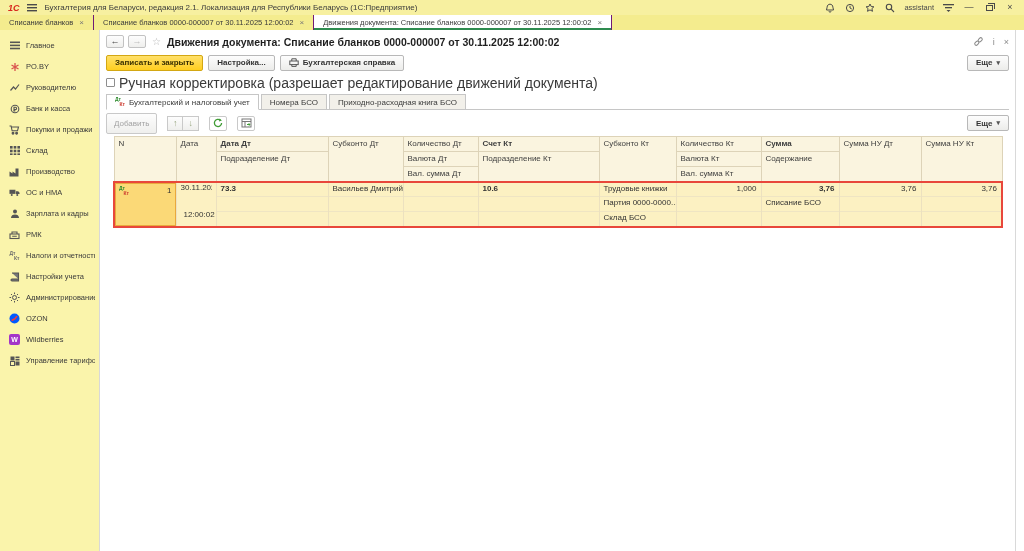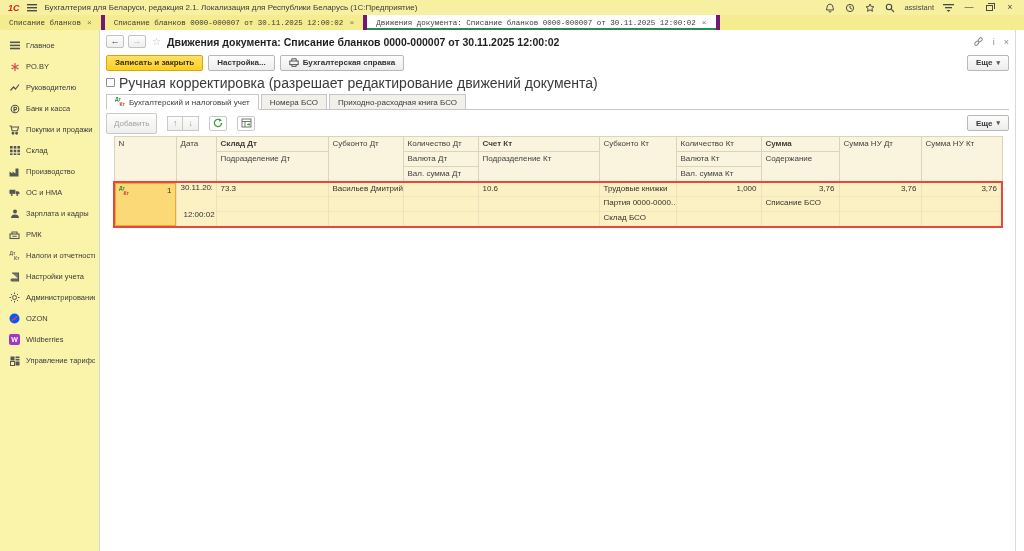--- a/index.html
+++ b/index.html
@@ -13,21 +13,21 @@
   .apptitle { font-size:8px; color:#3a3a3a; white-space:nowrap; }
   .tb-right { margin-left:auto; display:flex; align-items:center; gap:9px; }
   .tb-ic { width:11px; height:11px; display:flex; align-items:center; justify-content:center; cursor:pointer; }
   .username { font-size:7.5px; color:#4a4a4a; }
   .winbtn { font-size:9px; color:#4a4a4a; width:12px; text-align:center; cursor:pointer; line-height:11px; }
   .restore-box { width:7px; height:6px; border:1px solid #4a4a4a; position:relative; }
   .restore-box::before { content:""; position:absolute; left:1px; top:-3px; width:6px; height:5px; border:1px solid #4a4a4a; border-bottom:none; border-left:none; }
 
   
   .tabbar { height:15px; background:#f4ec8e; display:flex; align-items:stretch; position:relative; }
-  .wtab { display:flex; align-items:center; gap:6px; padding:0 9px; font-size:7.5px; color:#3a3a3a; border-right:4px solid #701a75; white-space:nowrap; cursor:pointer; position:relative;font-family:Liberation Mono, monospace; }
+  .wtab { display:flex; align-items:center; gap:6px; padding:0 9px; font-size:7.5px; color:#3a3a3a; border-right:1px solid #701a75; white-space:nowrap; cursor:pointer; position:relative; }
   .wtab .x { color:#777; font-size:8px; }
   .wtab.active { background:#fff; }
   .wtab.active::after { content:""; position:absolute; left:0; right:0; bottom:0; height:2px; background:#2e8b4f; }
 
   
   .shell { display:flex; height:521px; background:#fff; }
 
   
   .sidebar { width:100px; background:#faf4ab; border-right:1px solid #d8d8d8; padding-top:5px; flex:none; }
   .sb-item { height:21px; display:flex; align-items:center; gap:6px; padding:0 4px 0 9px; cursor:pointer; }
@@ -71,21 +71,21 @@
 
   
   :root { --red:#e8473b; --hb:#ddd3b8; --bb:#ece1bf; --hsep:#efe5c3; }
   .tablewrap { margin-top:4px; margin-left:7px; }
   table.mv { border-collapse:collapse; table-layout:fixed; width:888px; }
   .mv th { background:#faf4df; border:1px solid var(--hb); font-weight:normal; text-align:left; font-size:8px; color:#3e3e3e; padding:2px 4px; vertical-align:top; height:15px; }
   .mv th.b { font-weight:bold; }
   .mv td { font-size:8px; color:#333; padding:1px 4px; vertical-align:top; height:15px; background:#fcf1c2; border-left:1px solid var(--bb); border-right:1px solid var(--bb); overflow:hidden; white-space:nowrap; }
   .mv tr.r2 td, .mv tr.r3 td { border-top:1px solid var(--hsep); }
   .mv td.num { text-align:right; }
-  .mv td.b { font-weight:normal; }
+  .mv td.b { font-weight:bold; }
   .mv tr.r1 td { border-top:2px solid var(--red); }
   .mv tr.r3 td, .mv td.rspan { border-bottom:2px solid var(--red); }
   .mv td.c-n { border-left:2px solid var(--red); padding:0; }
   .mv td.edge { border-right:2px solid var(--red); }
   .selcell { height:43px; background:#fbd977; border:1px solid #e9a93c; display:flex; justify-content:space-between; align-items:flex-start; padding:2px 3px; }
   .dline { overflow:hidden; white-space:nowrap; line-height:8.5px; }
   .tline { line-height:8.5px; padding-left:3px;margin-top:19px; }
 
   .dtkt { position:relative; width:10px; height:10px; font-size:5px; font-weight:bold; line-height:5px; flex:none; }
   .dtkt .dt { position:absolute; top:0; left:0; color:#2e8b2e; }
@@ -428,21 +428,21 @@
             <col style="width:77px">
             <col style="width:85px">
           <col style="width:78px">
             <col style="width:82px">
             <col style="width:81px">
         </colgroup>
         <thead>
           <tr>
             <th rowspan="3">N</th>
             <th rowspan="3">Дата</th>
-            <th class="b">Склад Дт</th>
+            <th class="b">Дата Дт</th>
             <th rowspan="3">Субконто Дт</th>
             <th>Количество Дт</th>
             <th class="b">Счет Кт</th>
             <th rowspan="3">Субконто Кт</th>
             <th>Количество Кт</th>
             <th class="b">Сумма</th>
             <th rowspan="3">Сумма НУ Дт</th>
             <th rowspan="3">Сумма НУ Кт</th>
           </tr>
           <tr>

